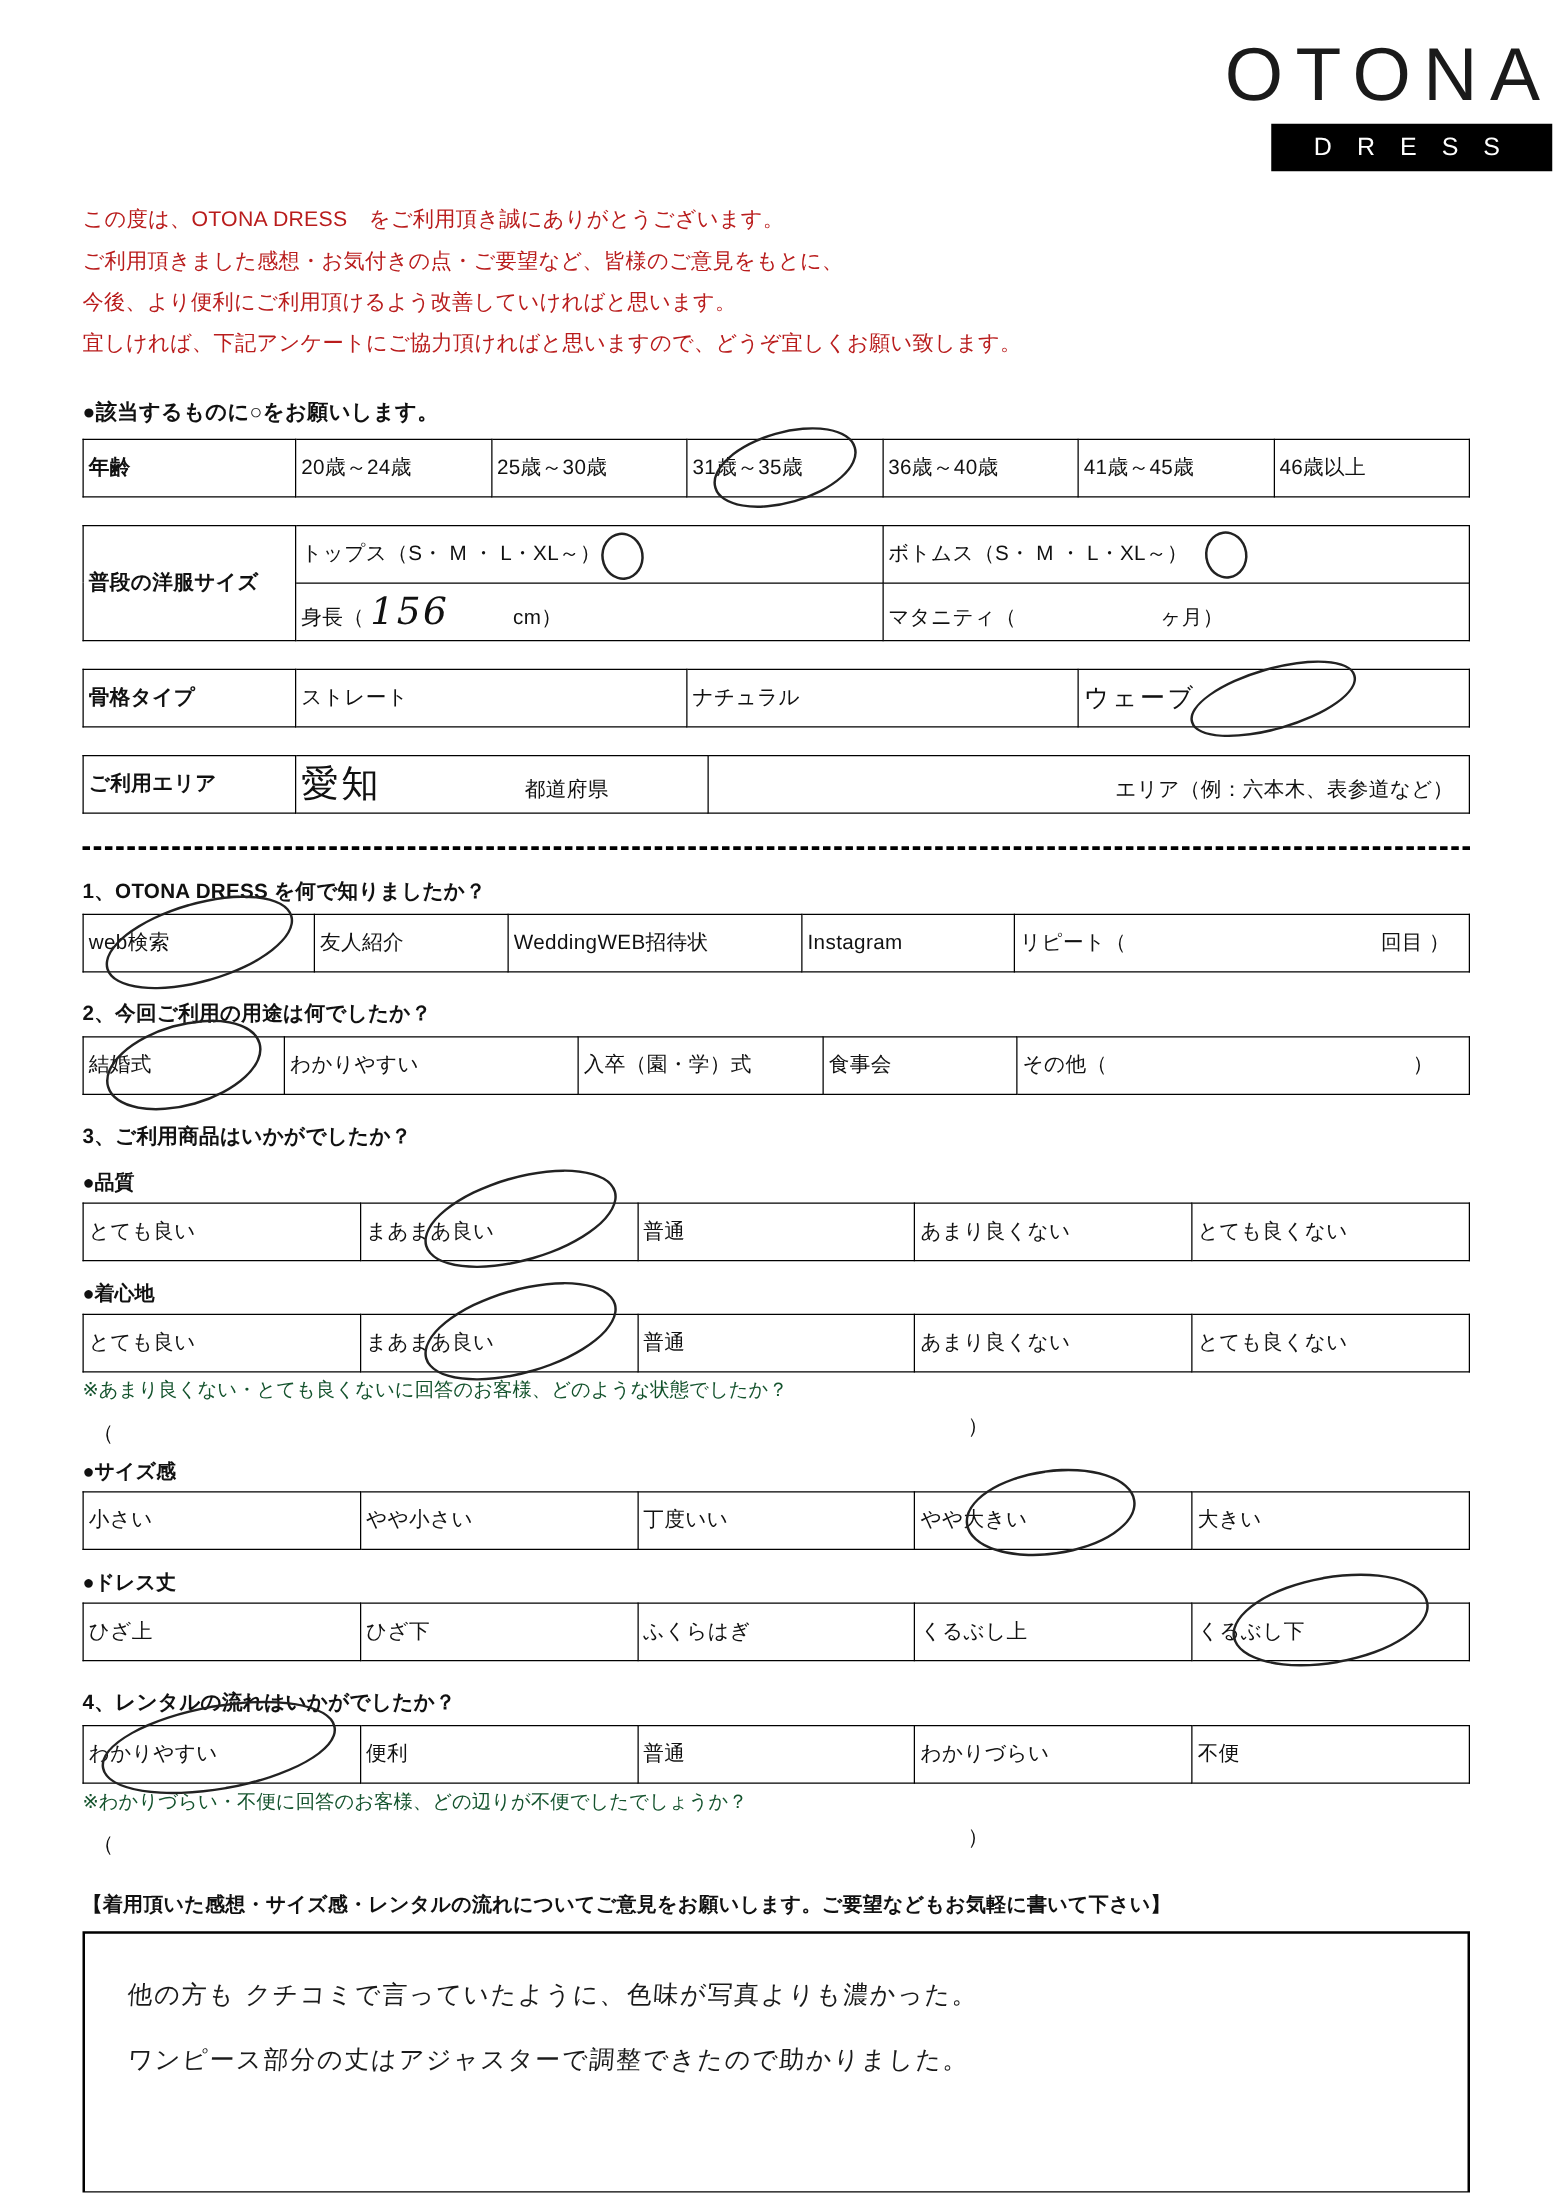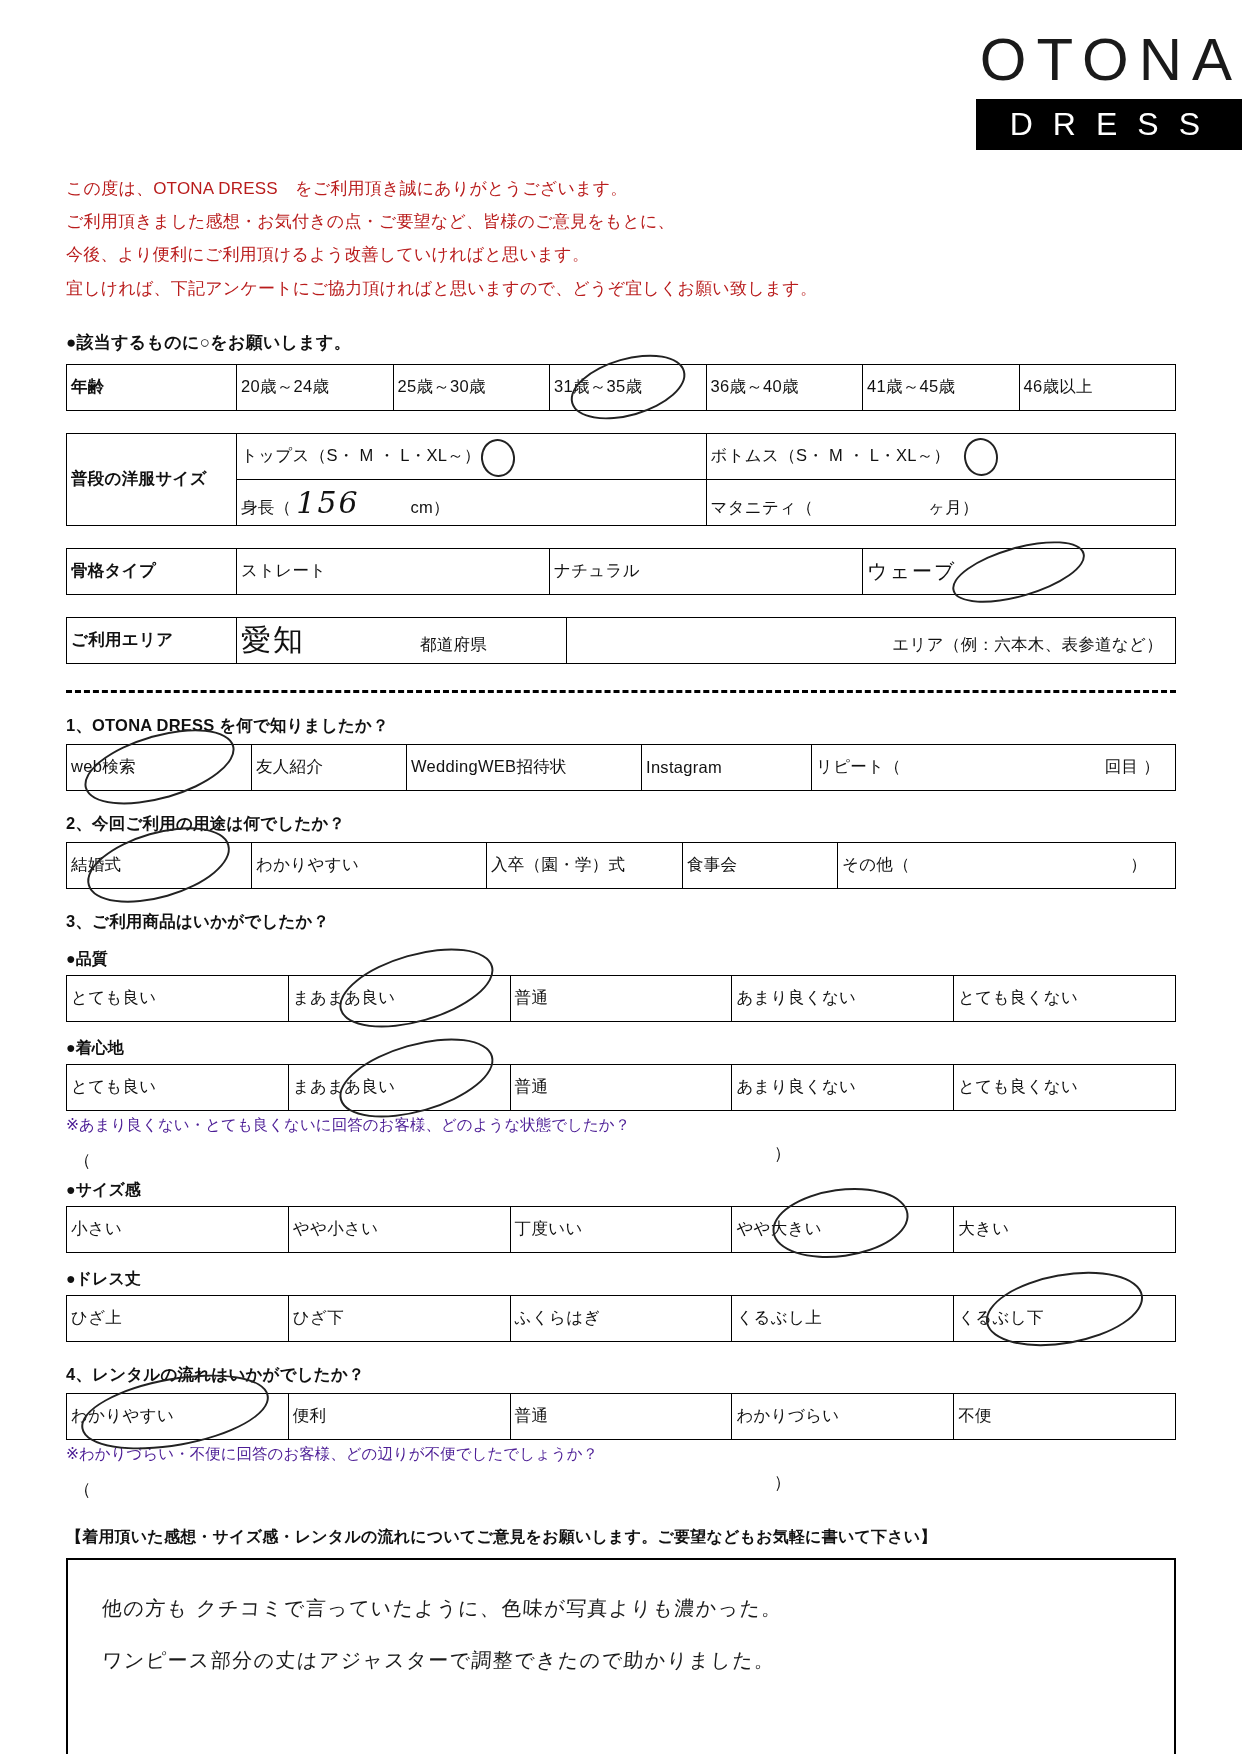--- a/index.html
+++ b/index.html
@@ -23,35 +23,35 @@
     letter-spacing: 10px;
     font-weight: 400;
     color: #1a1a1a;
     line-height: 1.05;
     padding-left: 10px;
   }
   .logo-dress-bar {
     display: inline-block;
     background: #000000;
     color: #ffffff;
-    font-size: 32px;
+    font-size: 20px;
     letter-spacing: 20px;
     padding: 8px 22px 8px 34px;
     margin-top: 8px;
     line-height: 1.1;
   }
 
   
   .intro { margin: 22px 0 0 66px; font-size: 17px; line-height: 1.95; color: #b91c1c; letter-spacing: .2px;}
   .intro div { white-space: pre; }
 
   .sec-head { margin: 26px 0 10px 66px; font-size: 17px; font-weight: bold; letter-spacing: .3px;}
   .q-head { margin: 22px 0 7px 66px; font-size: 16.5px; font-weight: bold; letter-spacing:.2px;}
   .sub-head { margin: 16px 0 5px 66px; font-size: 16px; font-weight: bold; }
-  .note { margin: 4px 0 0 66px; font-size: 15.5px; color: #4c1d95;}
+  .note { margin: 4px 0 0 66px; font-size: 15.5px; color: #14532d;}
   .paren-line { margin: 6px 0 0 74px; font-size: 17px; position: relative; height: 22px;}
   .paren-line .rp { position:absolute; left: 700px; top:0; }
 
   
   table.form {
     border-collapse: collapse;
     margin-left: 66px;
     width: 1110px;
     table-layout: fixed;
   }
@@ -246,21 +246,21 @@
         <span style="position:absolute; right:15px;">回目 ）</span>
       </td>
     </tr>
   </tbody>
     </table>
 
   <div class="q-head">2、今回ご利用の用途は何でしたか？</div>
   <table class="form t-opt">
     <tbody>
         <tr>
-      <td style="width:185px">
+      <td style="width:161px">
         <span>結婚式</span>
         <span class="cell-circle" style="left:10%; width:80%; top:-24%; height:146%;"></span>
       </td>
       <td style="width:235px">わかりやすい</td>
       <td style="width:196px">入卒（園・学）式</td>
       <td style="width:155px">食事会</td>
       <td class="left">
         <span>その他（</span>
         <span style="position:absolute; right:28px;">）</span>
       </td>

